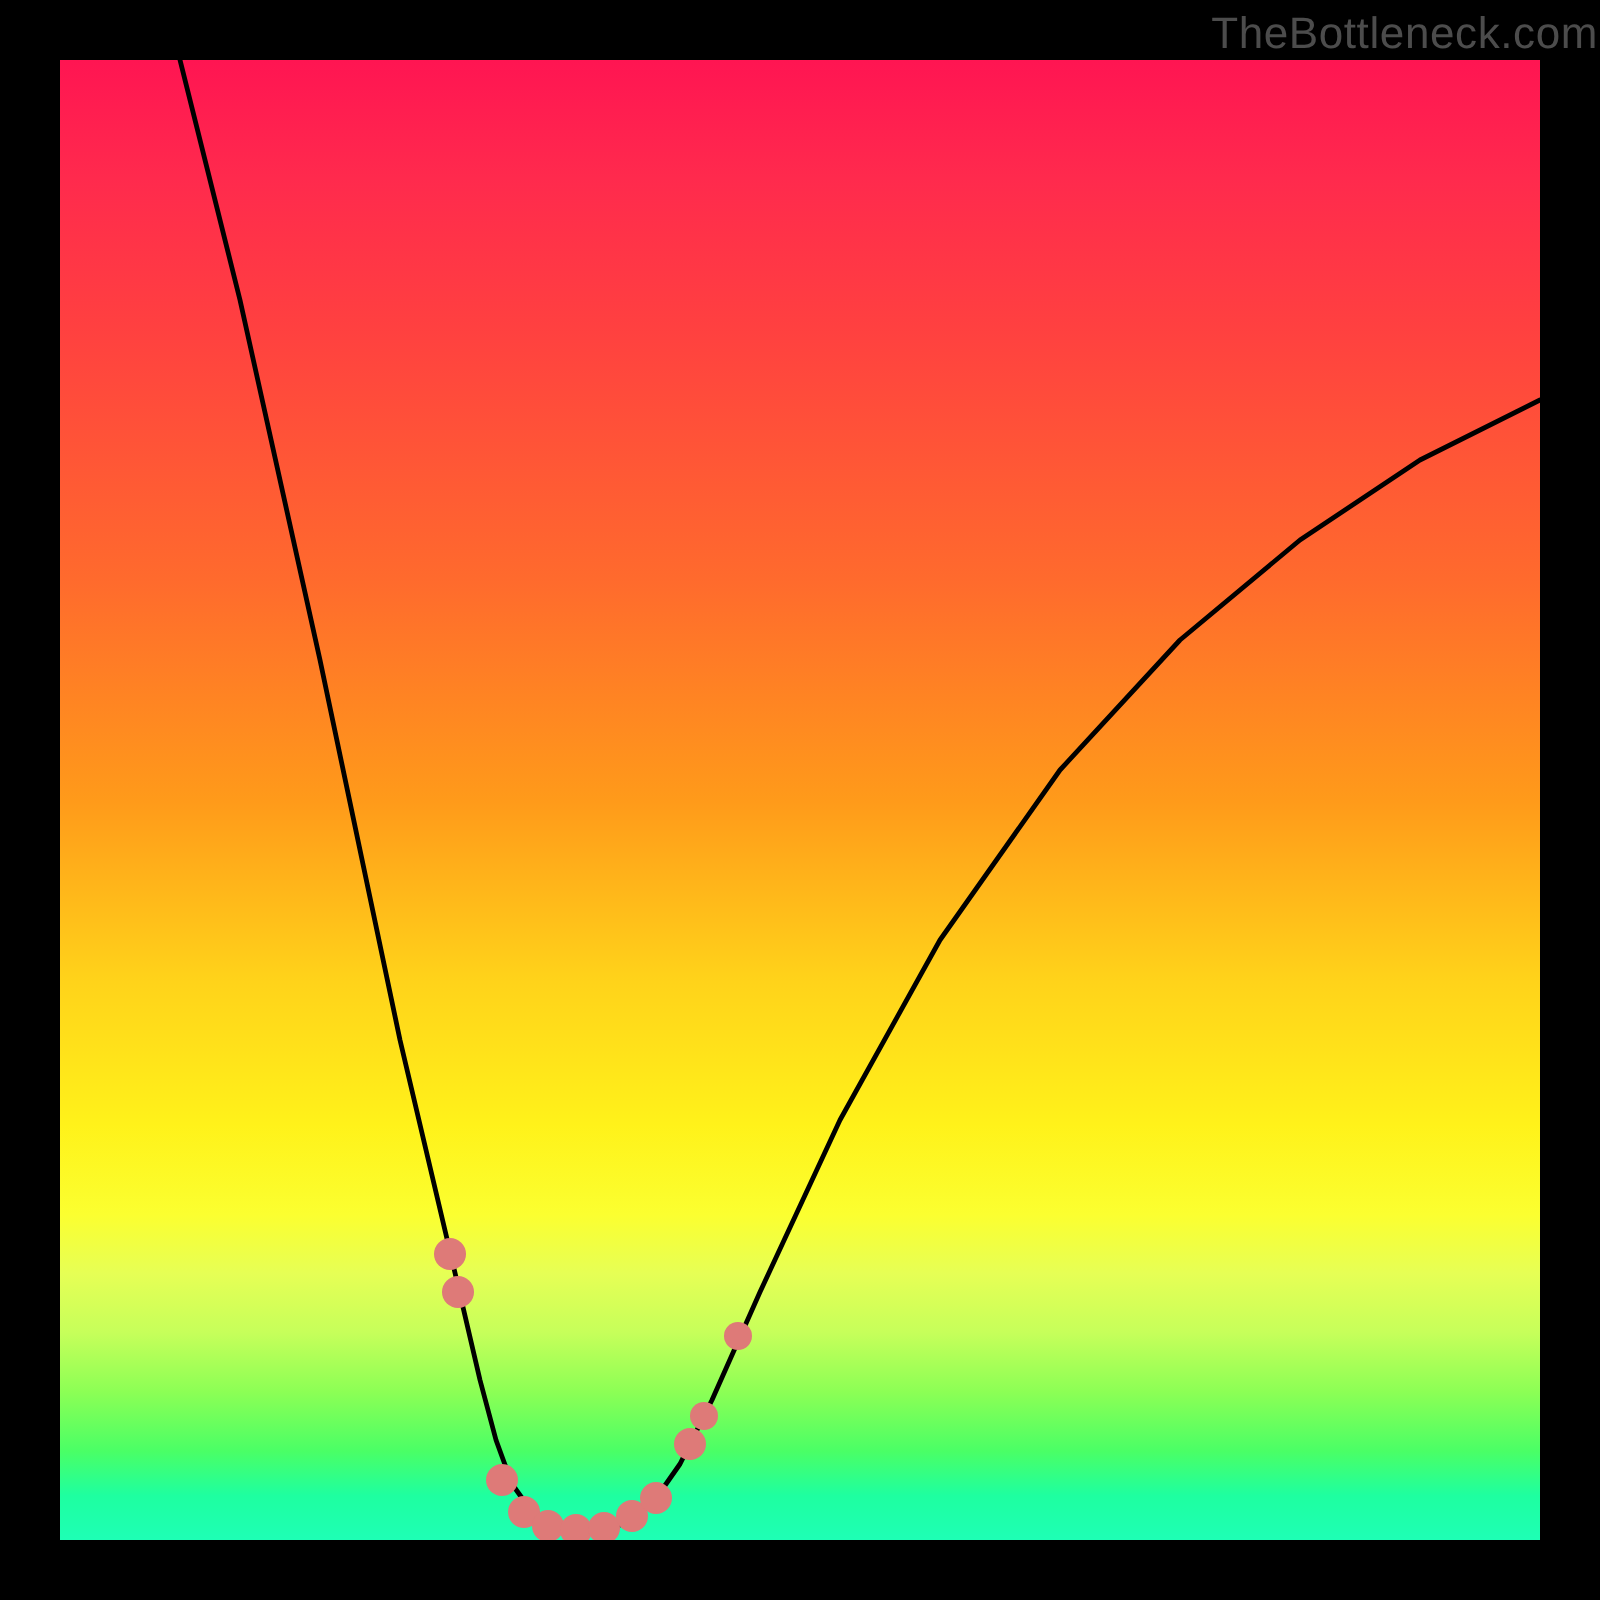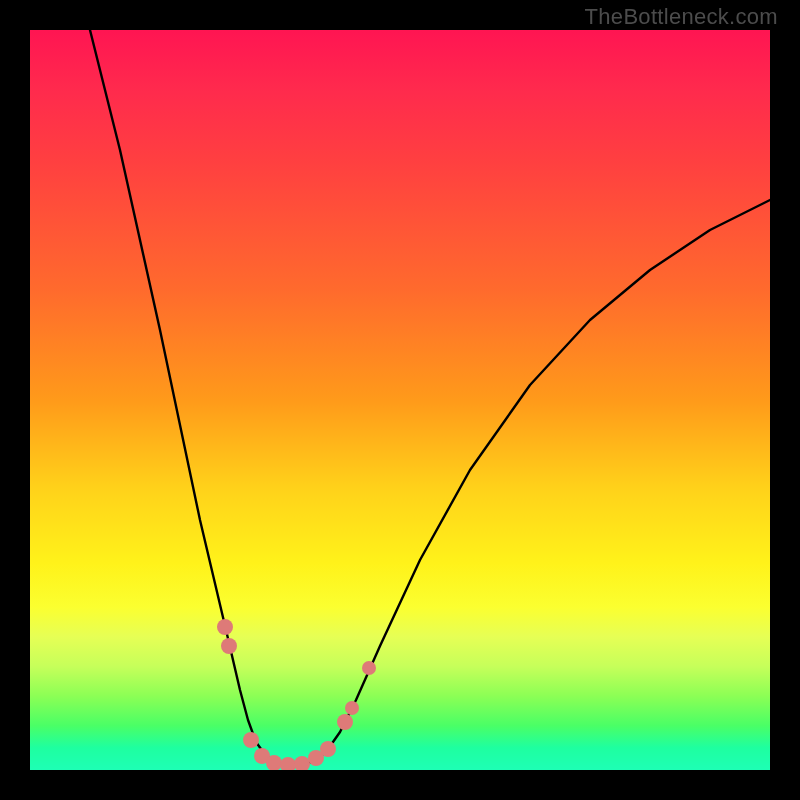--- a/index.html
+++ b/index.html
@@ -40,21 +40,21 @@
       #c6ff5a 86%,
       #8cff55 90%,
       #4aff66 94%,
       #1effa0 97%,
       #1effb5 100%
     );
   }
   .watermark {
     position: absolute;
     top: 4px;
-    right: 22px;
+    right: 1px;
     color: #4c4c4c;
     font-size: 22px;
     font-weight: 500;
     letter-spacing: 0.3px;
     user-select: none;
   }
   svg.curve {
     position: absolute;
     left: 0;
     top: 0;

